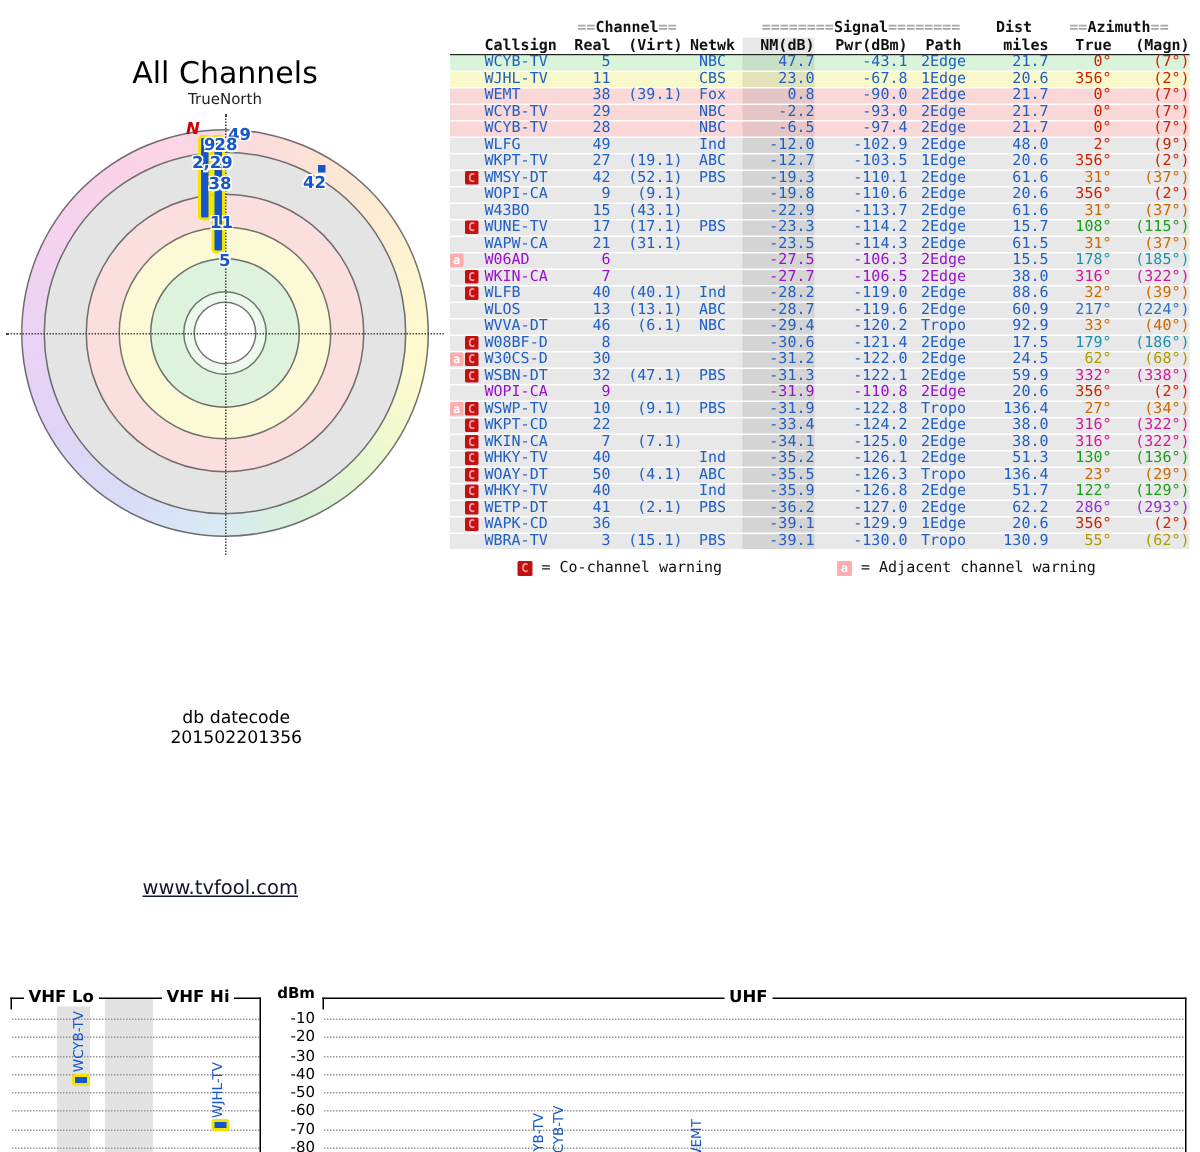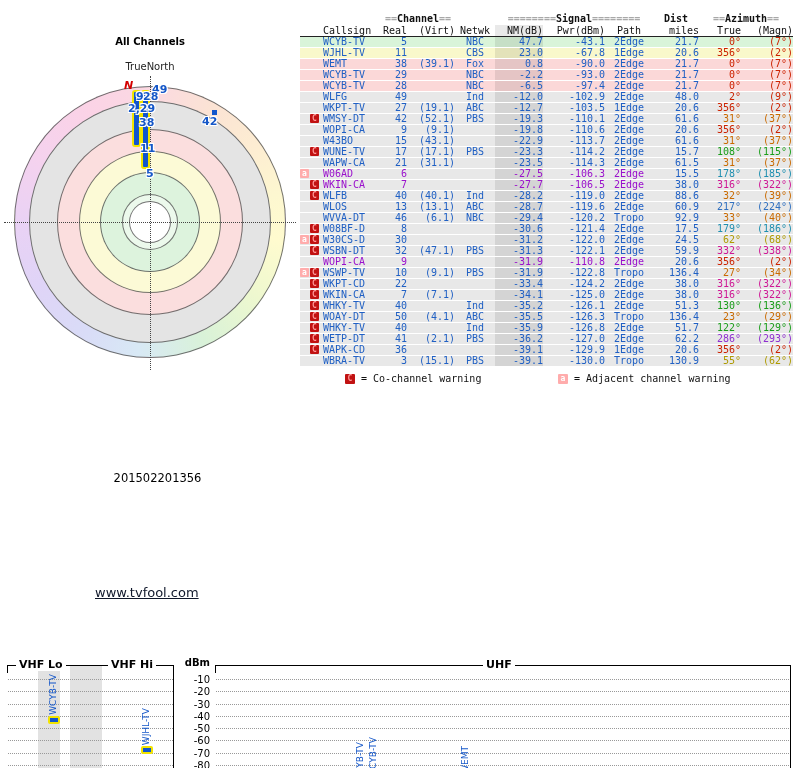--- a/index.html
+++ b/index.html
@@ -1,21 +1,21 @@
 <!DOCTYPE html>
 <html><head>
 <meta charset="utf-8">
 <style>
   html,body{margin:0;padding:0;background:#fff;}
   #page{position:relative;width:800px;height:768px;background:#fff;overflow:hidden;
         font-family:"DejaVu Sans",sans-serif;}
   .abs{position:absolute;}
 
   
-  #radar-title{left:20px;top:36px;width:260px;text-align:center;font-size:10px;font-weight:bold;color:#000;}
+  #radar-title{left:20px;top:36px;width:260px;text-align:center;font-size:20px;font-weight:normal;color:#000;}
   #true-north{left:20px;top:61px;width:260px;text-align:center;font-size:10px;color:#222;}
   #radar-rings{left:14px;top:86px;width:272px;height:272px;}
   .ring{position:absolute;border-radius:50%;box-sizing:border-box;border:1px solid rgba(70,70,70,.75);}
   #ring-outer{left:0;top:0;width:272px;height:272px;
     background:conic-gradient(from 0deg,#fbd9e2 0deg,#fbe3d4 28deg,#fdedd2 55deg,#fdf7d0 78deg,
       #fffbcf 98deg,#eef8cf 125deg,#d9f2d8 155deg,#d8e9f5 185deg,#d9dcf7 210deg,#dfd4f7 240deg,
       #e9d2f5 268deg,#f5d2ee 300deg,#fbd3e6 332deg,#fbd9e2 360deg);}
   #ring-gray{left:15px;top:15px;width:242px;height:242px;background:#e4e4e4;}
   #ring-pink{left:43px;top:43px;width:186px;height:186px;background:#fbdede;}
   #ring-yellow{left:65px;top:65px;width:142px;height:142px;background:#fcfad6;}
@@ -37,21 +37,21 @@
   .search-line{font-size:11.5px;line-height:13px;}
   #datecode-box{left:40px;top:472px;width:235px;text-align:center;font-size:11.5px;line-height:13px;color:#000;}
   #tvfool-link{left:95px;top:585px;font-size:13px;color:#0f172a;text-decoration:underline;}
 
   
   #signal-table{left:300px;top:14px;width:493px;font-family:"DejaVu Sans Mono",monospace;
     font-size:10px;line-height:10px;color:#111;}
   .gh-row{position:relative;height:11px;font-weight:bold;}
   .gh{position:absolute;text-align:center;white-space:nowrap;}
   .eq{color:#a8a8a8;font-weight:bold;}
-  .ch-row{display:flex;height:11px;line-height:11px;font-weight:normal;border-bottom:1px solid #222;}
+  .ch-row{display:flex;height:11px;line-height:11px;font-weight:bold;border-bottom:1px solid #222;}
   .trow{display:flex;height:10px;line-height:10px;margin-bottom:1px;}
   .cell{box-sizing:border-box;white-space:pre;overflow:visible;}
   .cw-a{width:10px;}.cw-c{width:11px;}.cw-call{width:60px;padding-left:2px;}
   .cw-real{width:26px;}.cw-virt{width:48px;}.cw-net{width:40px;}
   .cw-nm{width:48px;}.cw-pwr{width:62px;}.cw-path{width:48px;}
   .cw-mi{width:46px;}.cw-tr{width:42px;}.cw-mg{width:52px;}
   .r{text-align:right;}.ctr{text-align:center;}.l{text-align:left;}
   .shade{background:rgba(0,0,0,0.085);}
   .fg-blue{color:#2060c4;}.fg-purple{color:#9a10cc;}
   .az-red{color:#cc2200;}.az-orange{color:#c96a00;}.az-green{color:#1a9e1a;}
@@ -115,20 +115,21 @@
       <span class="radar-label" style="left: 136px; top: 91px;">9</span>
       <span class="radar-label" style="left: 143px; top: 91px;">28</span>
       <span class="radar-label" style="left: 128px; top: 103px;">2,29</span>
       <span class="radar-label" style="left: 139px; top: 117px;">38</span>
       <span class="radar-label" style="left: 140px; top: 143px;">11</span>
       <span class="radar-label" style="left: 146px; top: 168px;">5</span>
       <span class="radar-label" style="left: 202px; top: 116px;">42</span>
     </div>
 
   <div class="abs" id="datecode-box">
+    <div>db datecode</div>
     <div>201502201356</div>
   </div>
   <a class="abs" id="tvfool-link" href="#">www.tvfool.com</a>
 
   <div class="abs" id="signal-table">
     <div class="gh-row">
       <span class="gh" style="left:81px;width:74px;"><span class="eq">==</span><span>Channel</span><span class="eq">==</span></span>
       <span class="gh" style="left:195px;width:158px;"><span class="eq">========</span><span>Signal</span><span class="eq">========</span></span>
       <span class="gh" style="left:353px;width:46px;"><span>Dist</span></span>
       <span class="gh" style="left:399px;width:94px;"><span class="eq">==</span><span>Azimuth</span><span class="eq">==</span></span>

